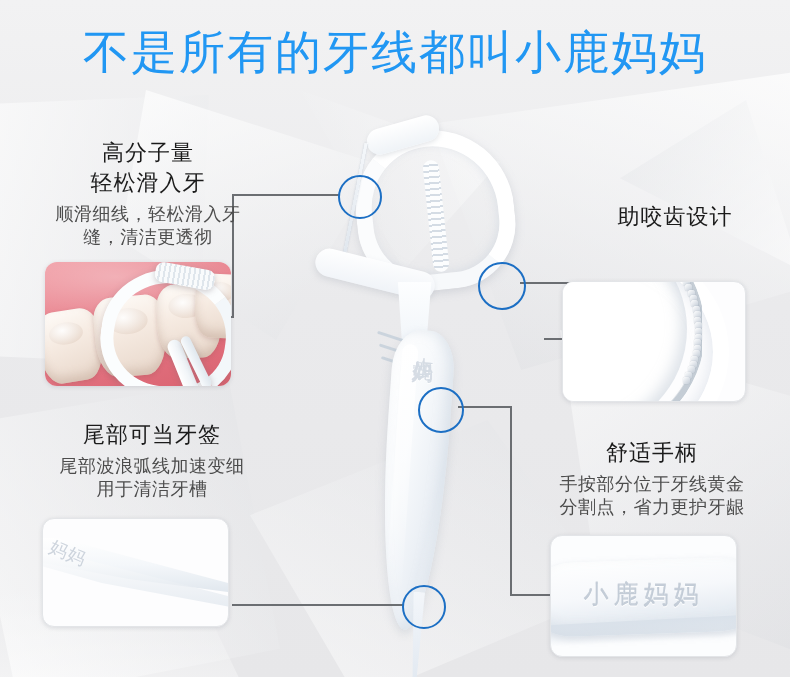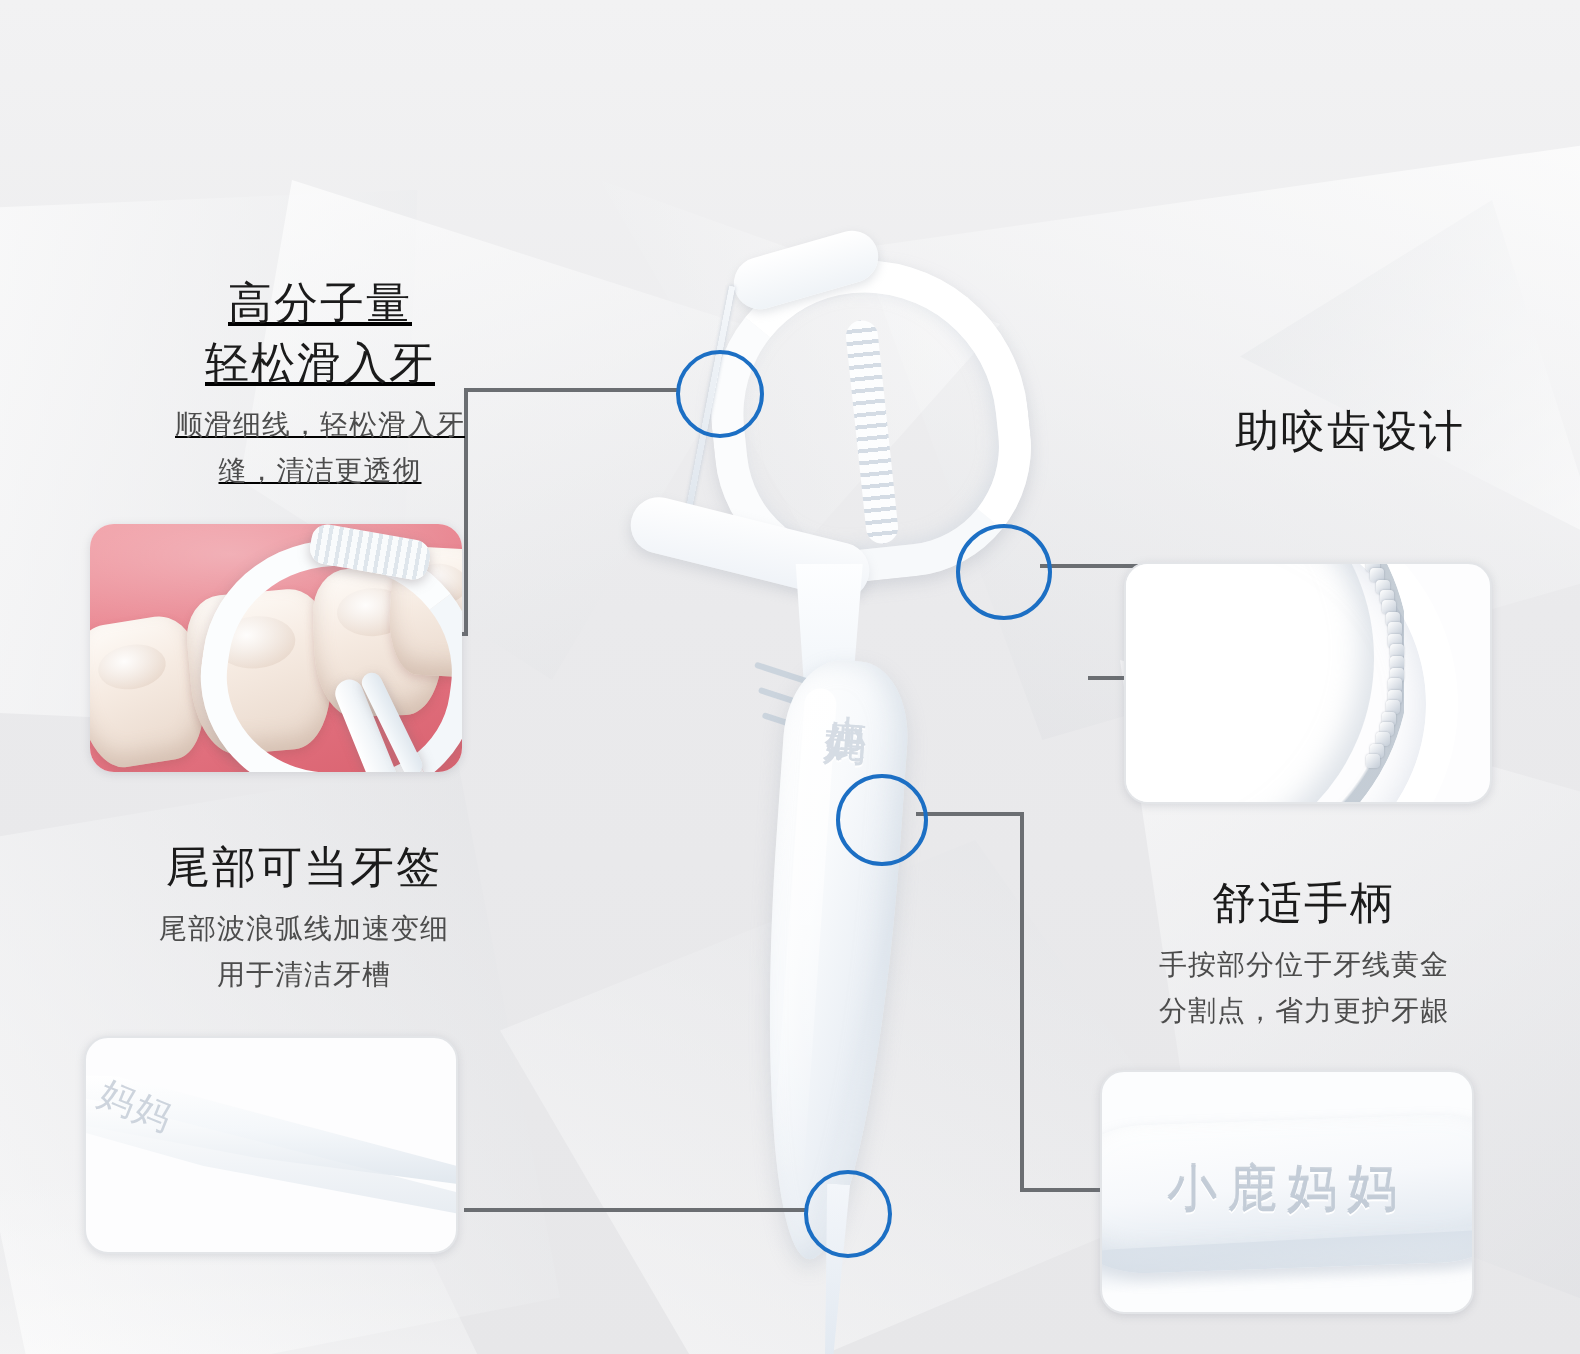--- a/index.html
+++ b/index.html
@@ -48,25 +48,25 @@
     position:absolute;left:0;right:0;top:22px;text-align:center;
     font-size:46px;letter-spacing:2px;font-weight:400;
     color:#2197f3;white-space:nowrap;
     font-family:"DejaVu Sans","Liberation Sans",sans-serif;
   }
 
   
   .blk{position:absolute;text-align:center;}
   .blk .h{font-size:22px;color:#1b1b1b;line-height:30px;letter-spacing:1px;
           font-family:"DejaVu Sans","Liberation Sans",sans-serif;white-space:nowrap;}
-  .blk .p{font-size:14px;color:#4c4c4c;line-height:23px;letter-spacing:.5px;margin-top:4px;
+  .blk .p{font-size:18px;color:#4c4c4c;line-height:23px;letter-spacing:.5px;margin-top:4px;
           font-family:"DejaVu Sans","Liberation Sans",sans-serif;}
   .blk .p span{display:block;white-space:nowrap;}
 
-  #blk-tl{left:20px;top:138px;width:280px;text-decoration:underline;}
+  #blk-tl{left:8px;top:138px;width:280px;}
   #blk-tr{left:540px;top:202px;width:270px;}
   #blk-bl{left:12px;top:420px;width:280px;}
   #blk-br{left:516px;top:438px;width:272px;}
 
   
   .photo{position:absolute;border-radius:12px;overflow:hidden;
          box-shadow:0 1px 4px rgba(120,125,135,.22);background:#fbfcfd;}
   .photo.framed{border:1px solid #e3e5e8;}
 
   
@@ -224,20 +224,21 @@
   <div class="facet f1"></div>
   <div class="facet f2"></div>
   <div class="facet f3"></div>
   <div class="facet f4"></div>
   <div class="facet f5"></div>
   <div class="facet f6"></div>
   <div class="facet f7"></div>
   <div class="facet f8"></div>
   <div class="facet f9"></div>
 
+  <div class="title">不是所有的牙线都叫小鹿妈妈</div>
 
   <div id="product">
     <div class="pc" id="head-arc"></div>
     <div class="pc" id="head-top"></div>
     <div class="pc" id="serr-edge"></div>
     <div class="pc" id="floss"></div>
     <div class="pc" id="arm-left"></div>
     <div class="pc" id="neck"></div>
     <div class="ridge" id="r1"></div>
     <div class="ridge" id="r2"></div>

